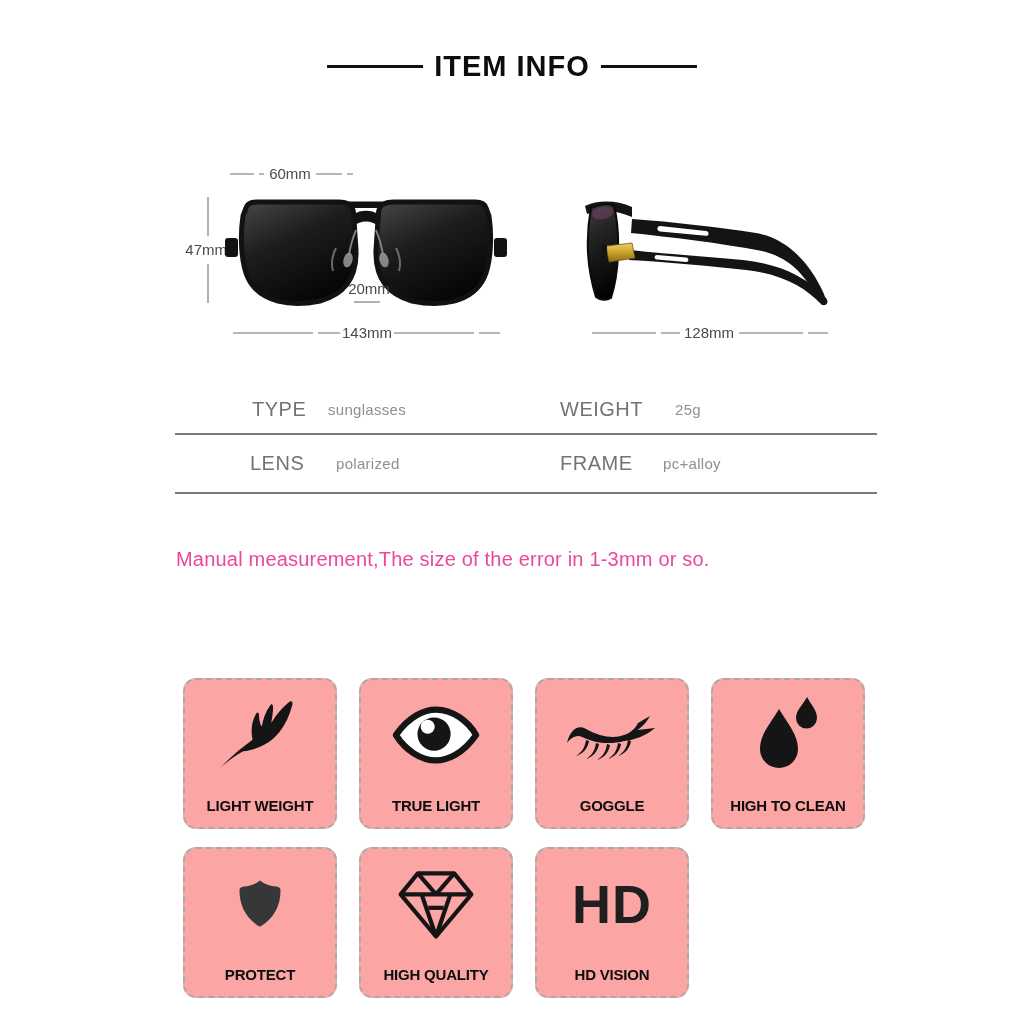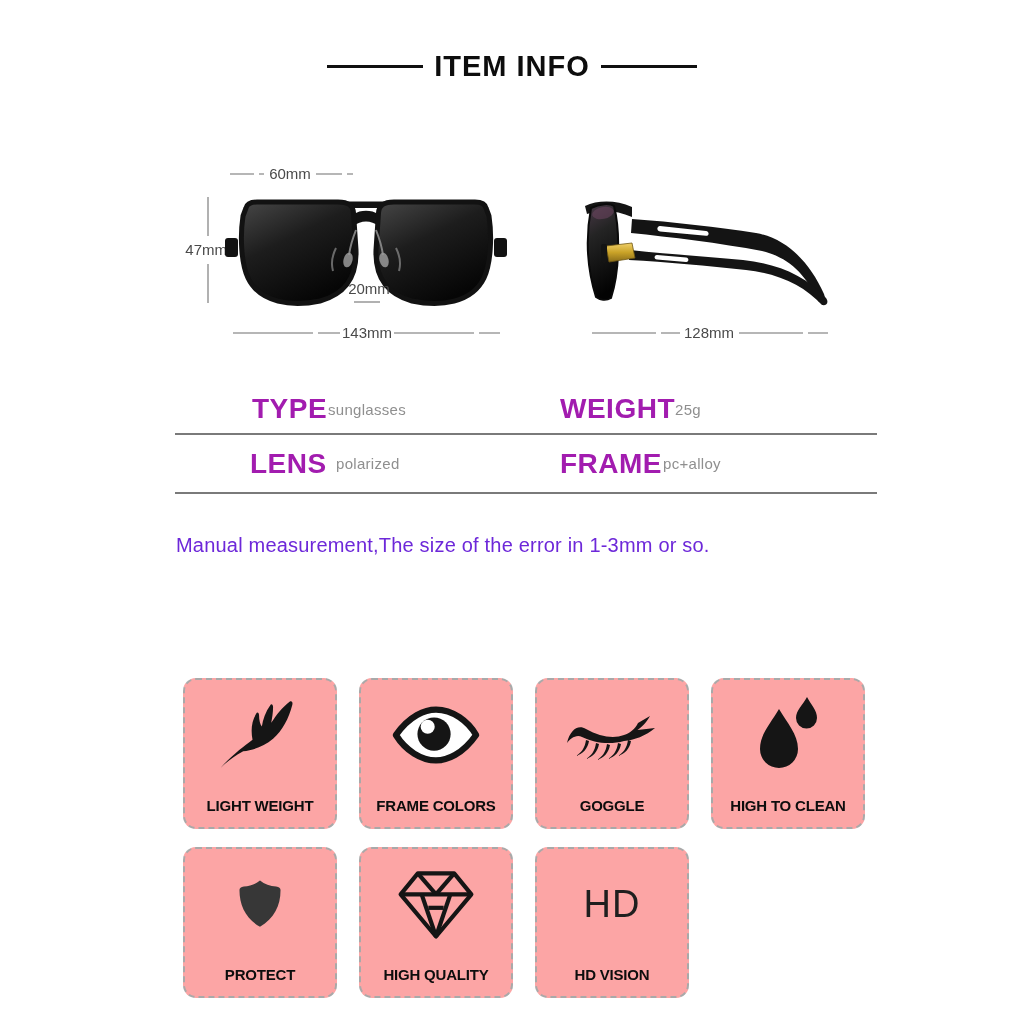--- a/index.html
+++ b/index.html
@@ -19,38 +19,38 @@
   #fig-side{left:558px;top:160px;width:300px;height:185px;}
   .measure-text{font-size:15px;fill:#4a4a4a;font-family:"Liberation Sans",sans-serif;}
   .measure-line{stroke:#9e9e9e;stroke-width:1.6;}
 
   
   #spec-table{position:absolute;left:175px;top:385px;width:702px;color:#1b1b1b;}
   .spec-row{position:relative;}
   .spec-row.r1{height:48px;border-bottom:2px solid #7a7a7a;}
   .spec-row.r2{height:57px;border-bottom:2px solid #7a7a7a;}
   .spec-cell{position:absolute;top:0;height:100%;display:flex;align-items:center;}
-  .spec-label{font-size:28px;font-weight:700;letter-spacing:.5px;color:#a21caf;}
+  .spec-label{font-size:20px;font-weight:400;letter-spacing:.5px;color:#737373;}
   .spec-value{font-size:15px;font-weight:400;color:#8f8f8f;letter-spacing:.3px;}
 
   
-  #note{position:absolute;left:176px;top:534px;font-size:20px;color:#6d28d9;letter-spacing:.2px;}
+  #note{position:absolute;left:176px;top:548px;font-size:20px;color:#ec4899;letter-spacing:.2px;}
 
   
   #advantage-title{position:absolute;top:616px;left:0;width:100%;text-align:center;
       font-family:"Liberation Serif",serif;font-size:25px;letter-spacing:6px;color:#14141c;font-weight:600;}
   #cards{position:absolute;left:183px;top:678px;display:grid;
          grid-template-columns:repeat(4,154px);column-gap:22px;row-gap:18px;}
   .card{height:151px;border:2px dashed #a9a9a9;border-radius:13px;box-sizing:border-box;
         position:relative;background:#fca5a5;}
   .card-icon{position:absolute;top:6px;left:0;right:0;height:98px;
              display:flex;align-items:center;justify-content:center;}
   .card-label{position:absolute;left:0;right:0;bottom:13px;text-align:center;
               font-size:15px;font-weight:700;color:#0d0d0d;letter-spacing:-.2px;}
-  .hd-glyph{font-size:38px;font-weight:400;color:#1f1f1f;letter-spacing:1px;line-height:1;}
+  .hd-glyph{font-size:54px;font-weight:700;color:#1f1f1f;letter-spacing:1px;line-height:1;}
 </style>
 </head>
 <body>
 
 <div id="page">
 
   <div id="header">
     <div class="hline"></div>
     <div id="page-title">ITEM INFO</div>
     <div class="hline"></div>
@@ -165,21 +165,21 @@
 
 
     <div class="card">
       <div class="card-icon">
         <svg width="88" height="62" viewBox="0 0 90 60">
           <path d="M 4 30 C 18 10, 34 4, 45 4 C 62 4, 78 16, 86 30 C 72 50, 56 56, 45 56 C 30 56, 14 46, 4 30 Z" fill="#ffffff" stroke="#151515" stroke-width="6.5" stroke-linejoin="round"></path>
           <circle cx="43" cy="29" r="17" fill="#151515"></circle>
           <circle cx="36.5" cy="21.5" r="7.2" fill="#ffffff"></circle>
         </svg>
       </div>
-      <div class="card-label">FRAME COLORS</div>
+      <div class="card-label">TRUE LIGHT</div>
     </div>
 
     <div class="card">
       <div class="card-icon">
         <svg width="100" height="64" viewBox="0 0 100 64">
           <g fill="#151515">
             <path d="M 5 40 C 8 27, 16 21, 24 26 C 38 34, 52 36, 62 32 C 68 30, 73 26, 76 20
                      L 88 13 C 84 20, 80 24, 75.5 27 L 93 25 C 84 33, 72 37, 62 38
                      C 48 42, 32 40, 20 34 C 14 31, 8 36, 5 40 Z"></path>
             <path d="M 24 37 C 23 45, 19 50, 14 53 C 21 51, 26 45, 27 38 Z"></path>

